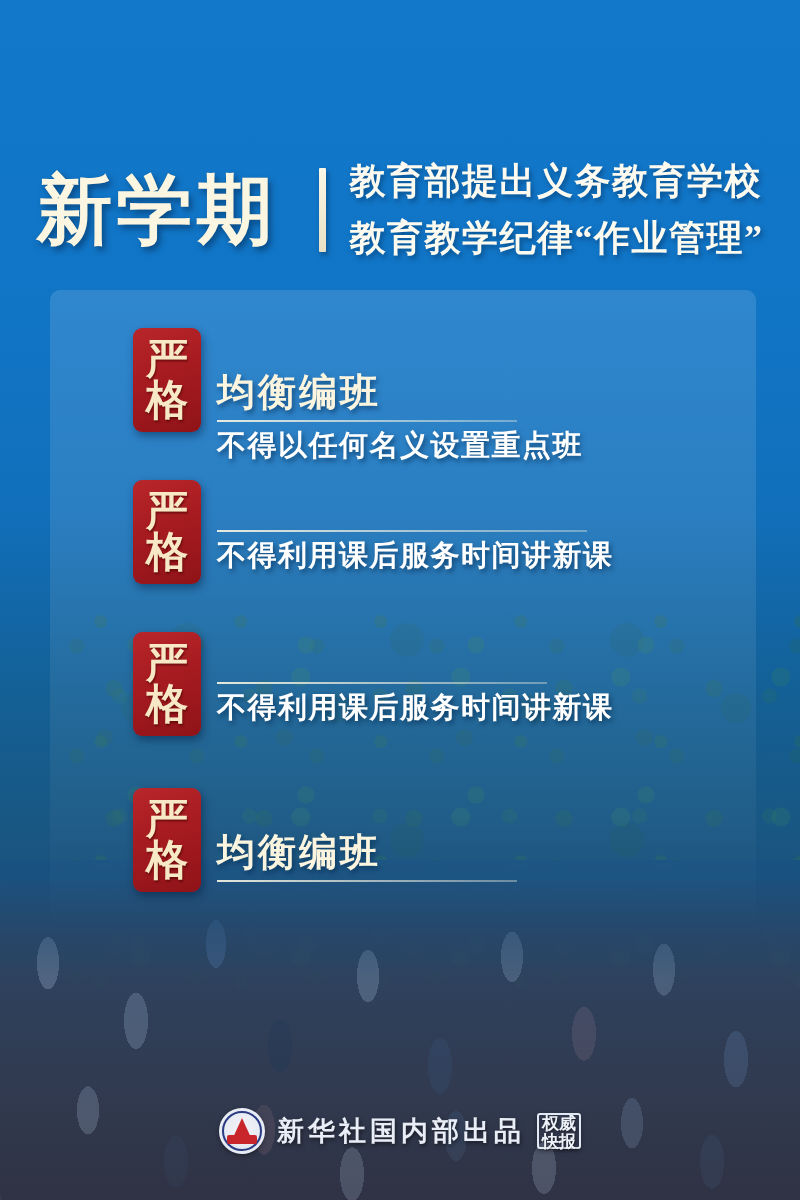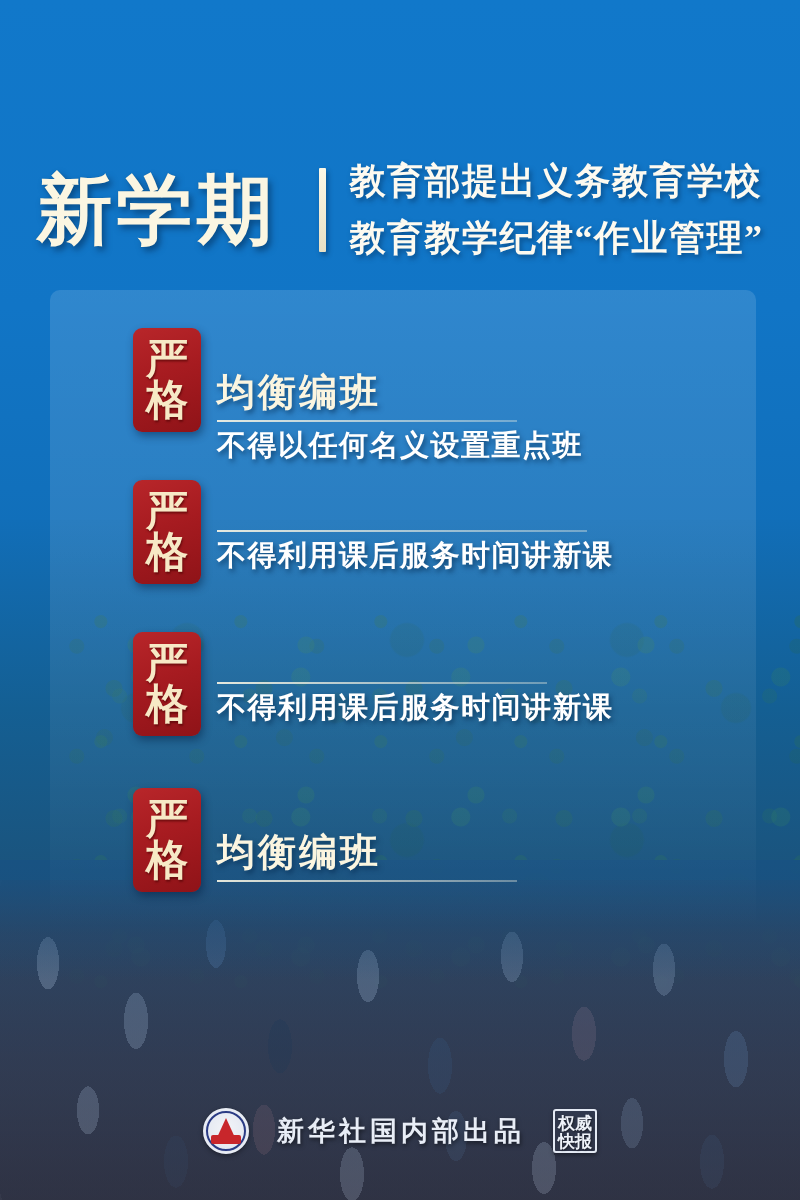--- a/index.html
+++ b/index.html
@@ -179,21 +179,21 @@
 
   
   .item-1 .title-rule { width:300px; }
   .item-2 .title-rule { width:370px; }
   .item-3 .title-rule { width:330px; }
   .item-4 .title-rule { width:300px; }
 
   
   .footer {
     position:absolute; left:0; top:1100px; width:800px; height:62px;
-    display:flex; align-items:center; justify-content:center; gap:28px;
+    display:flex; align-items:center; justify-content:center; gap:12px;
   }
   .xh-logo {
     width:46px; height:46px; border-radius:50%;
     background:radial-gradient(circle at 50% 45%, #f2f4f8 0%, #e6eaf2 58%, #cfd6e4 100%);
     border:2px solid #e9edf5;
     position:relative; flex:0 0 auto;
     box-shadow:0 2px 5px rgba(0,0,0,.35);
     overflow:hidden;
   }
   .xh-logo::before {
@@ -216,25 +216,25 @@
     width:40px; height:40px; border-radius:50%;
     border:2px solid #2a3b84;
   }
   .footer-text {
     font-size:27px; font-weight:700; letter-spacing:4px;
     color:#e8edf6;
     text-shadow:1px 2px 4px rgba(0,0,0,.55);
     font-family:"Liberation Sans","DejaVu Sans",sans-serif;
   }
   .stamp {
-    width:44px; height:44px;
+    width:44px; height:36px;
     border:2px solid #e4eaf4;
     border-radius:3px;
     display:flex; flex-direction:column;
-    align-items:center; justify-content:flex-end;
+    align-items:center; justify-content:space-between;
     flex:0 0 auto;
     box-shadow:0 2px 4px rgba(0,0,0,.4);
   }
   .stamp span {
     font-size:17px; font-weight:700; line-height:1.05;
     color:#eef2f9; letter-spacing:0;
     text-shadow:1px 1px 2px rgba(0,0,0,.5);
   }
 </style>
 </head>

